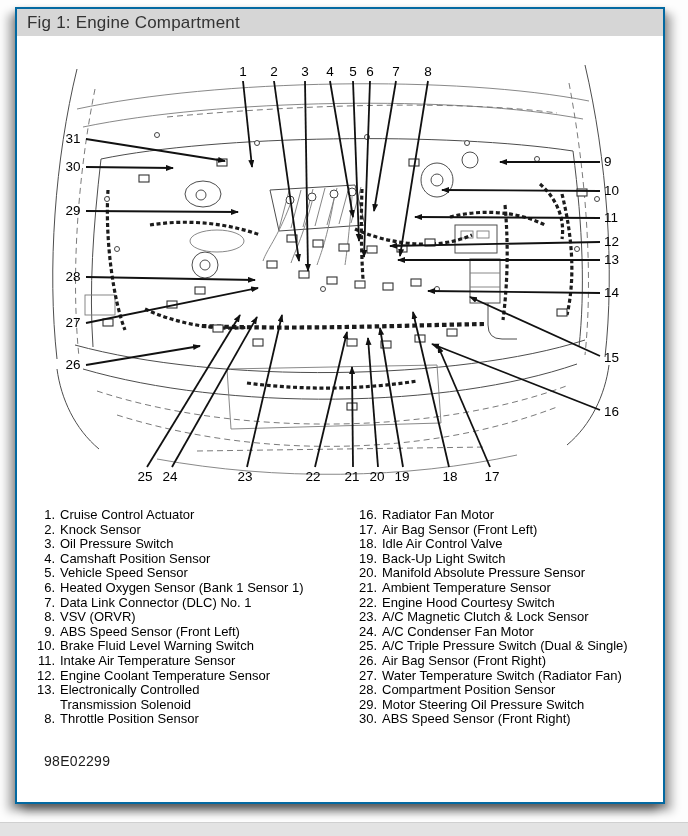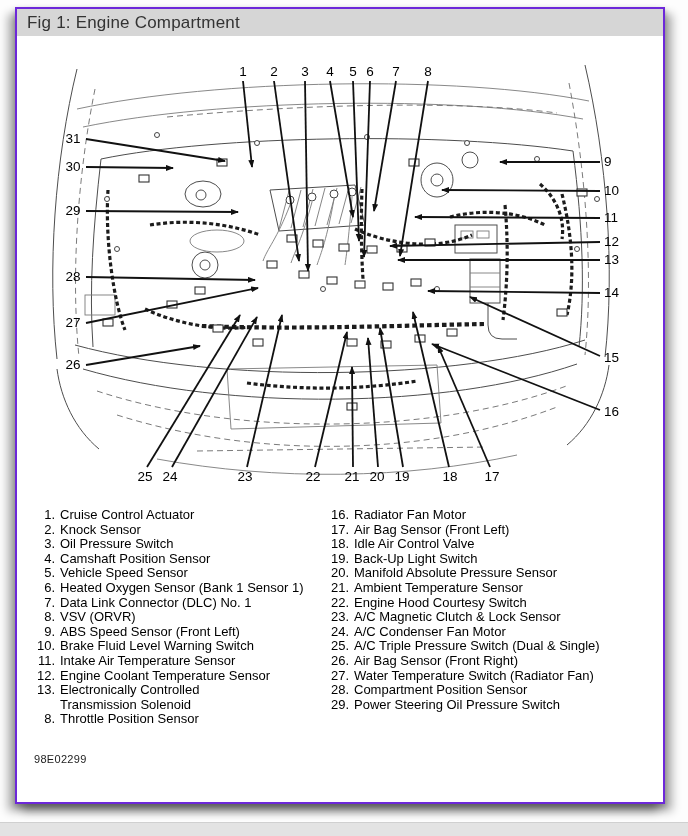--- a/index.html
+++ b/index.html
@@ -3,46 +3,46 @@
 <meta charset="utf-8">
 <style>
   html,body{margin:0;padding:0;}
   body{
     width:688px;height:836px;position:relative;overflow:hidden;
     background:#fdfdfd;
     font-family:"Liberation Sans", sans-serif;
   }
   .card{
     position:absolute;left:15px;top:7px;width:646px;height:793px;
-    background:#ffffff;border:2px solid #6d28d9;
+    background:#ffffff;border:2px solid #0369a1;
     box-shadow:-7px 7px 9px rgba(0,0,0,0.32), 7px 7px 9px rgba(0,0,0,0.32), 0 3px 6px rgba(0,0,0,0.25);
   }
   .title-bar{
     position:absolute;left:0;top:0;right:0;height:27px;
     background:#d6d6d6;
     color:#333333;font-size:17px;line-height:27px;
     padding-left:10px;box-sizing:border-box;
     letter-spacing:0.2px;
   }
   #diagram{
     position:absolute;left:0;top:30px;width:646px;height:462px;
   }
   .legend{position:absolute;left:0;top:499px;right:0;}
   .legend-col{position:absolute;top:0;}
   .legend-col.left{left:16px;width:308px;}
-  .legend-col.right{left:310px;width:318px;}
+  .legend-col.right{left:338px;width:318px;}
   .legend-item{
     display:flex;
     font-size:13px;line-height:14.6px;color:#000000;
   }
   .legend-item .num{flex:0 0 22px;text-align:right;white-space:nowrap;}
   .legend-item .txt{flex:1;padding-left:5px;}
   .fig-code{
-    position:absolute;left:17px;top:744px;
-    font-size:11px;color:#1c1c1c;letter-spacing:0.3px;
+    position:absolute;left:27px;top:744px;
+    font-size:14px;color:#1c1c1c;letter-spacing:0.3px;
   }
   .bottom-strip{
     position:absolute;left:0;right:0;bottom:0;height:13px;
     background:#e3e3e3;border-top:1px solid #d0d0d0;
   }
   
   .art-body{stroke:#4d4d4d;stroke-width:1;fill:none;}
   .art-light{stroke:#7a7a7a;stroke-width:0.9;fill:none;}
   .art-dash{stroke:#6b6b6b;stroke-width:0.9;fill:none;stroke-dasharray:6 4;}
   .art-harness{stroke:#1c1c1c;stroke-width:4.2;fill:none;stroke-dasharray:4.5 3;}
@@ -350,21 +350,25 @@
         <div class="legend-item">
           <span class="num">27.</span>
           <span class="txt">Water Temperature Switch (Radiator Fan)</span>
         </div>
         <div class="legend-item">
           <span class="num">28.</span>
           <span class="txt">Compartment Position Sensor</span>
         </div>
         <div class="legend-item">
           <span class="num">29.</span>
-          <span class="txt">Power Steering Oil Pressure Switch</span>
+          <span class="txt">Motor Steering Oil Pressure Switch</span>
+        </div>
+        <div class="legend-item">
+          <span class="num">30.</span>
+          <span class="txt">ABS Speed Sensor (Front Right)</span>
         </div>
       </div>
   </div>
 
   <div class="fig-code">98E02299</div>
 </div>
 
 <div class="bottom-strip"></div>
 
 </body></html>

